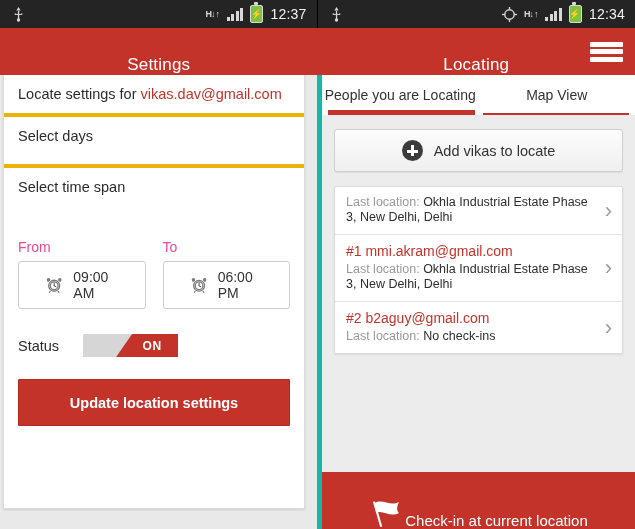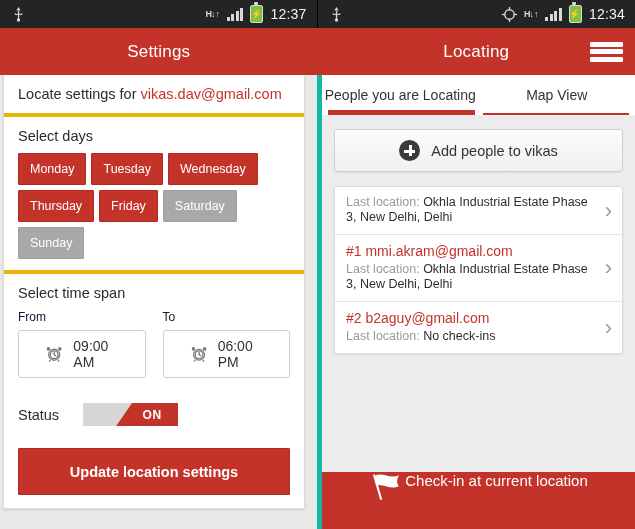--- a/index.html
+++ b/index.html
@@ -32,21 +32,21 @@
   .batt:before{content:"";position:absolute;top:-4px;left:2.5px;width:4px;height:2.5px;background:#d8d8d8;border-radius:1px;}
   .batt span{position:absolute;inset:0;display:flex;align-items:center;justify-content:center;color:#fff;font-size:9px;font-weight:bold;}
   .hplus{display:flex;align-items:center;color:#d8d8d8;font-size:8px;line-height:1;font-weight:bold;}
   .hplus b{font-size:9px;}
   .hplus s{text-decoration:none;font-size:9px;margin-left:-1px;}
 
   
   .appbar-row{display:flex;height:47px;background:#c4332a;}
   .appbar{
     flex:0 0 317.5px;height:47px;background:#c4332a;
-    display:flex;align-items:center;justify-content:center;
+    display:flex;align-items:flex-end;justify-content:center;
     position:relative;box-sizing:border-box;
   }
   .appbar-title{color:#fff;font-size:17px;letter-spacing:.2px;}
   .hamburger{
     position:absolute;right:12px;top:50%;transform:translateY(-50%);
     width:33px;height:24px;display:flex;flex-direction:column;justify-content:space-between;
     padding:2px 0;box-sizing:border-box;cursor:pointer;
   }
   .hamburger i{display:block;height:5px;background:#fff;border-radius:1px;}
 
@@ -72,21 +72,21 @@
   .day{
     height:32px;display:flex;align-items:center;justify-content:center;
     padding:0 11px;font-size:12.5px;color:#fff;box-sizing:border-box;cursor:pointer;
     border-radius:1px;
   }
   .day.on{background:#c4332a;border:1px solid #b3291f;}
   .day.off{background:#a8a8a8;border:1px solid #9e9e9e;}
 
   .fromto{display:flex;gap:17px;}
   .ft-col{flex:1;}
-  .ft-label{font-size:12px;color:#0f172a;margin-bottom:6px;}
+  .ft-label{font-size:14px;color:#ec4899;margin-bottom:6px;margin-top:35px;}
   .timebox{
     height:48px;border:1px solid #cdcdcd;border-radius:3px;background:#fff;
     display:flex;align-items:center;gap:10px;padding:0 26px;box-sizing:border-box;cursor:pointer;
   }
   .timebox .tval{font-size:14px;color:#333;}
 
   .statusrow{display:flex;align-items:center;gap:24px;padding:14px 14px 6px 14px;}
   .status-label{font-size:14.5px;color:#2b2b2b;}
   .toggle{
     position:relative;width:95px;height:23px;background:#d6d6d6;overflow:hidden;cursor:pointer;
@@ -137,21 +137,21 @@
   .p-name{font-size:14px;color:#c4332a;margin-bottom:3px;}
   .p-loc{font-size:12.5px;color:#2e2e2e;line-height:15px;}
   .p-loc em{font-style:normal;color:#9a9a9a;}
   .chev{
     position:absolute;right:10px;top:50%;transform:translateY(-50%);
     color:#9d9d9d;font-size:22px;line-height:1;
   }
 
   .checkin{
     position:absolute;left:0;right:0;bottom:0;height:57px;background:#c4332a;
-    display:flex;align-items:flex-start;justify-content:center;gap:2px;cursor:pointer;
+    display:flex;align-items:flex-end;justify-content:center;gap:2px;cursor:pointer;
   }
   .checkin .lbl{color:#fff;font-size:15px;}
 </style>
 </head>
 <body>
 
 <div class="screen">
 
   <div class="statusbar-row">
     <div class="statusbar">
@@ -239,29 +239,20 @@
 
     <div class="pane-left">
       <div class="settings-card">
 
         <div class="sc-row">
           <div class="locate-head"><span>Locate settings for </span><b>vikas.dav@gmail.com</b></div>
         </div>
 
         <div class="sc-row">
           <div class="sec-label">Select days</div>
-          <div class="daygrid">
-            <div class="day on">Monday</div>
-            <div class="day on">Tuesday</div>
-            <div class="day on">Wednesday</div>
-            <div class="day on">Thursday</div>
-            <div class="day on">Friday</div>
-            <div class="day off">Saturday</div>
-            <div class="day off">Sunday</div>
-          </div>
         </div>
 
         <div class="sc-row last">
           <div class="sec-label">Select time span</div>
           <div class="fromto">
             <div class="ft-col">
               <div class="ft-label">From</div>
               <div class="timebox">
                 <svg width="24" height="24" viewBox="0 0 24 24">
                   <g fill="none" stroke="#7a7a7a" stroke-width="1.7">
@@ -329,21 +320,21 @@
 
     <div class="pane-right">
 
       <div class="tabs">
         <div class="tab active">People you are Locating</div>
         <div class="tab inactive">Map View</div>
       </div>
 
       <div class="add-btn">
         <span class="plus-ico"></span>
-        <span class="lbl">Add people to vikas</span>
+        <span class="lbl">Add vikas to locate</span>
       </div>
 
       <div class="people-list">
 
         <div class="person">
           <div class="p-loc"><em>Last location: </em><span>Okhla Industrial Estate Phase 3, New Delhi, Delhi</span></div>
           <div class="chev">›</div>
         </div>
 
         <div class="person">

